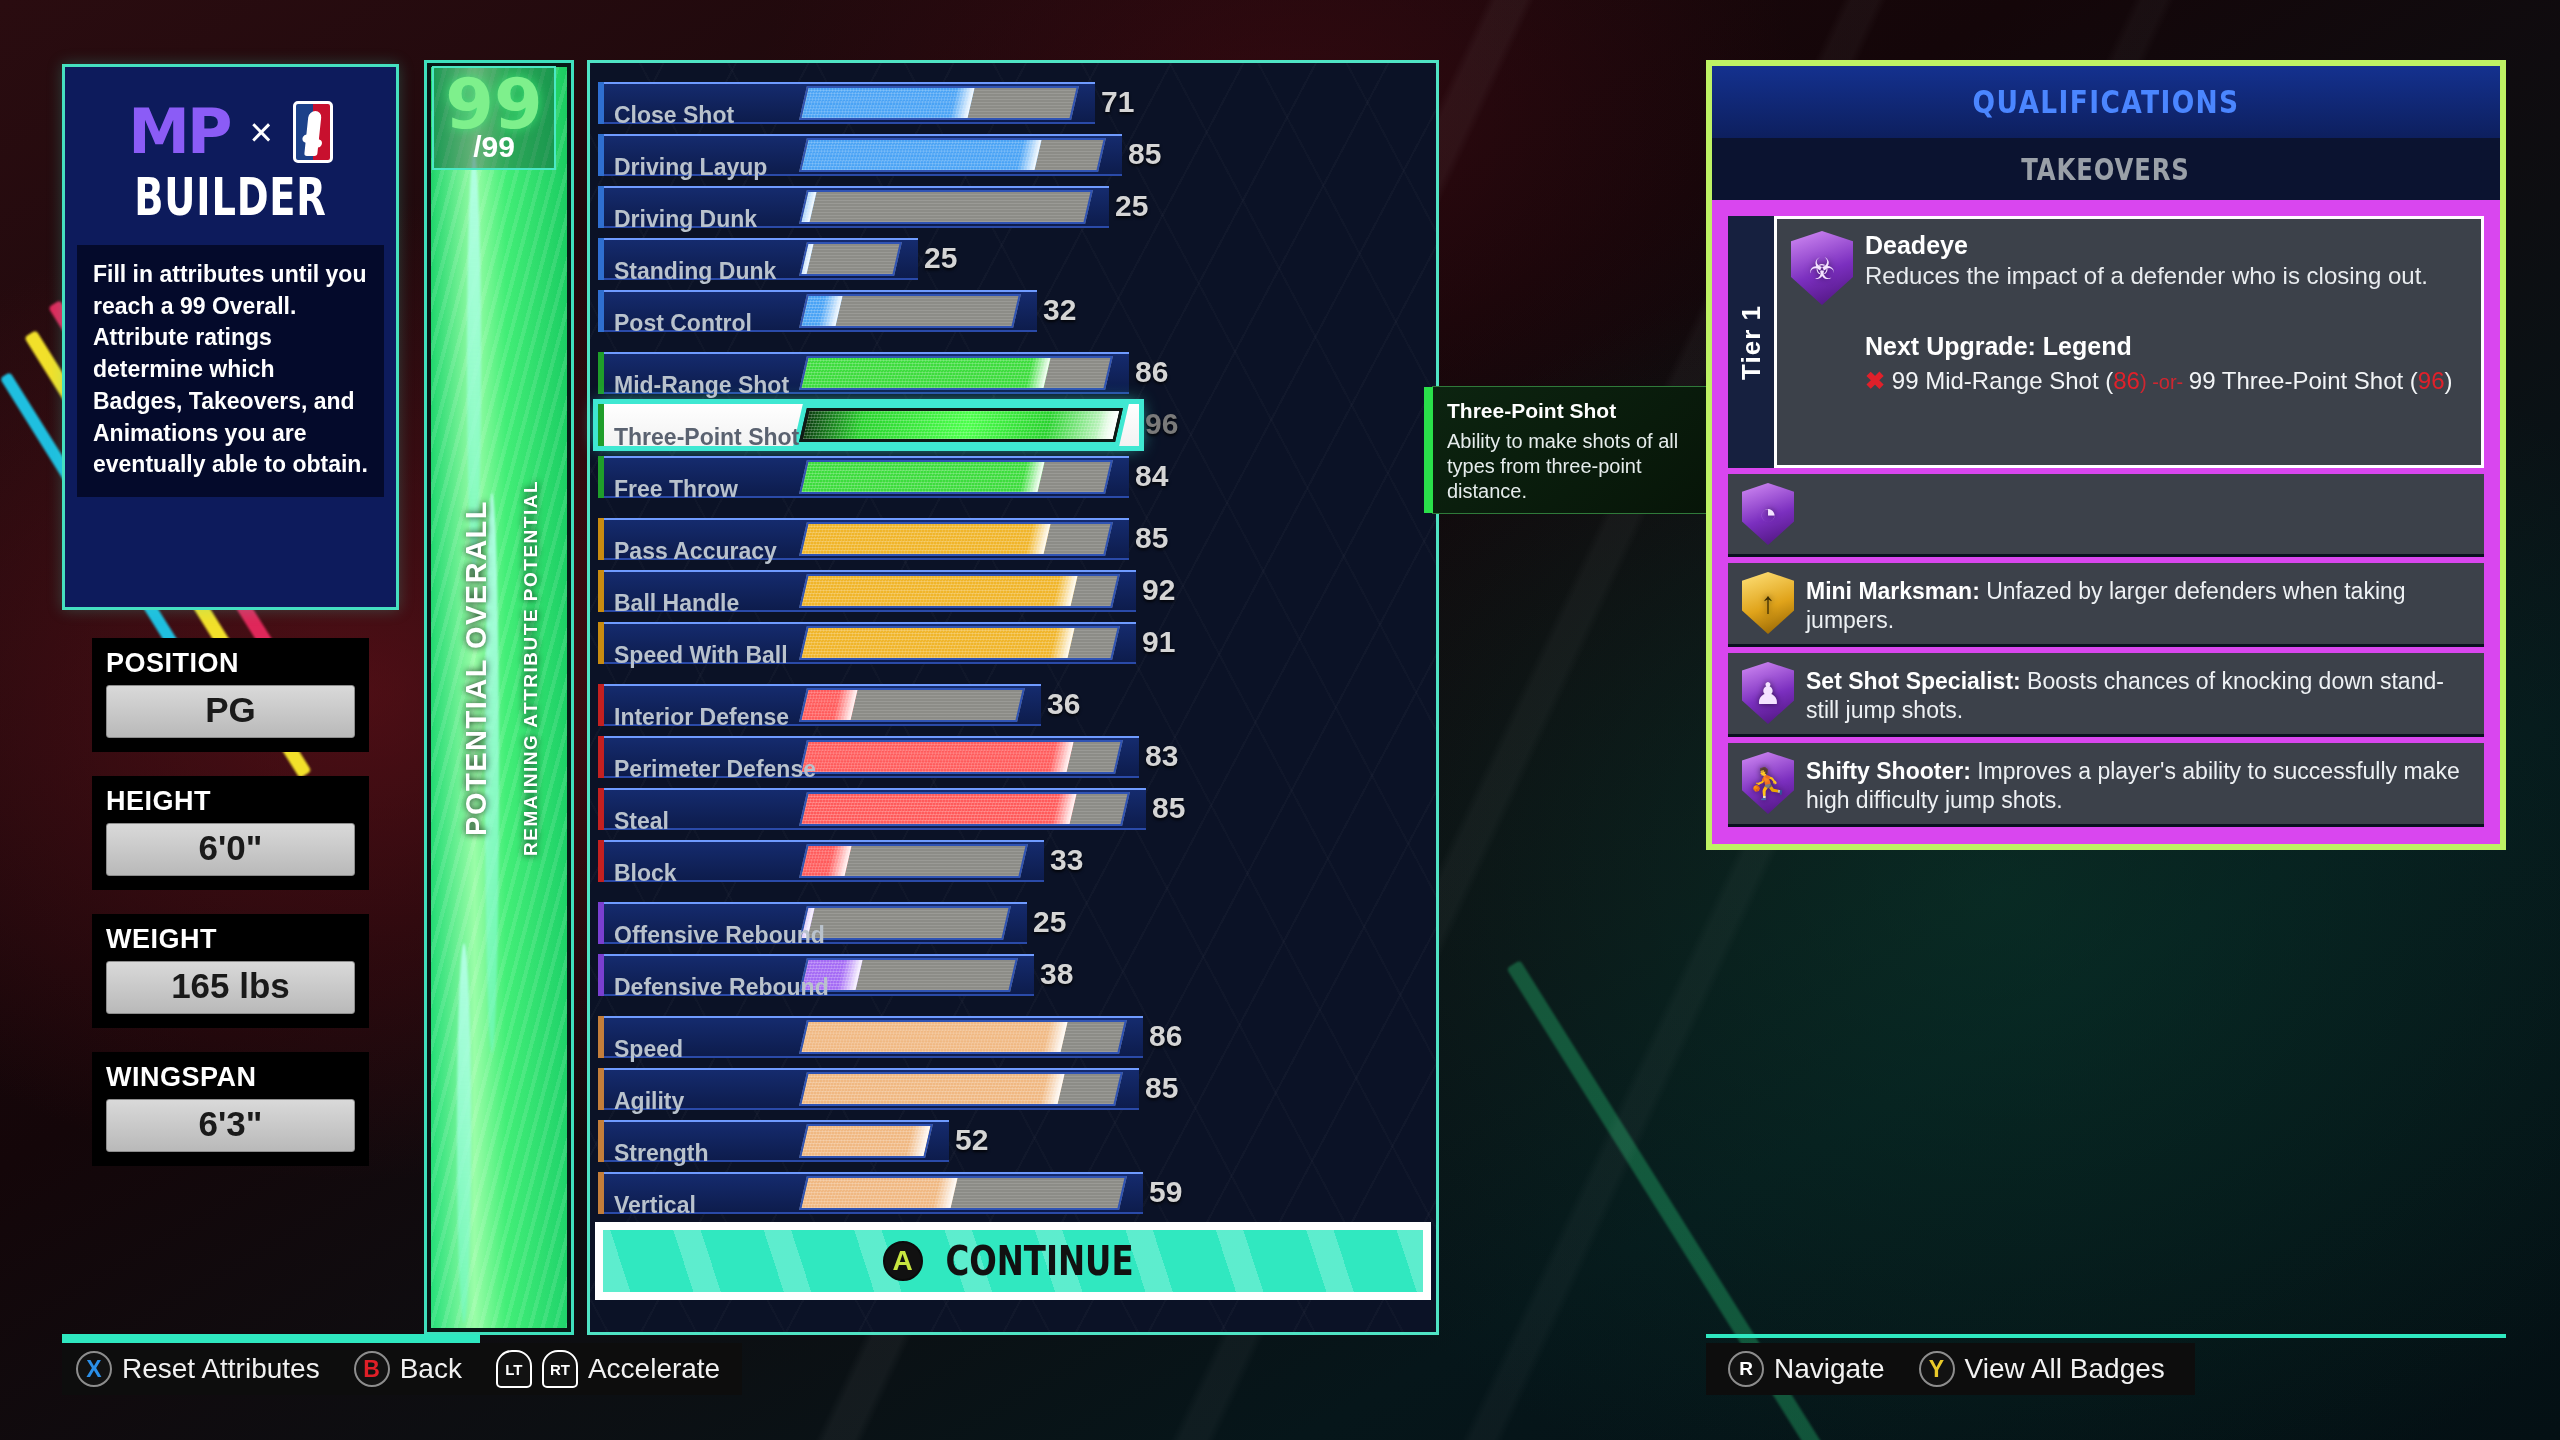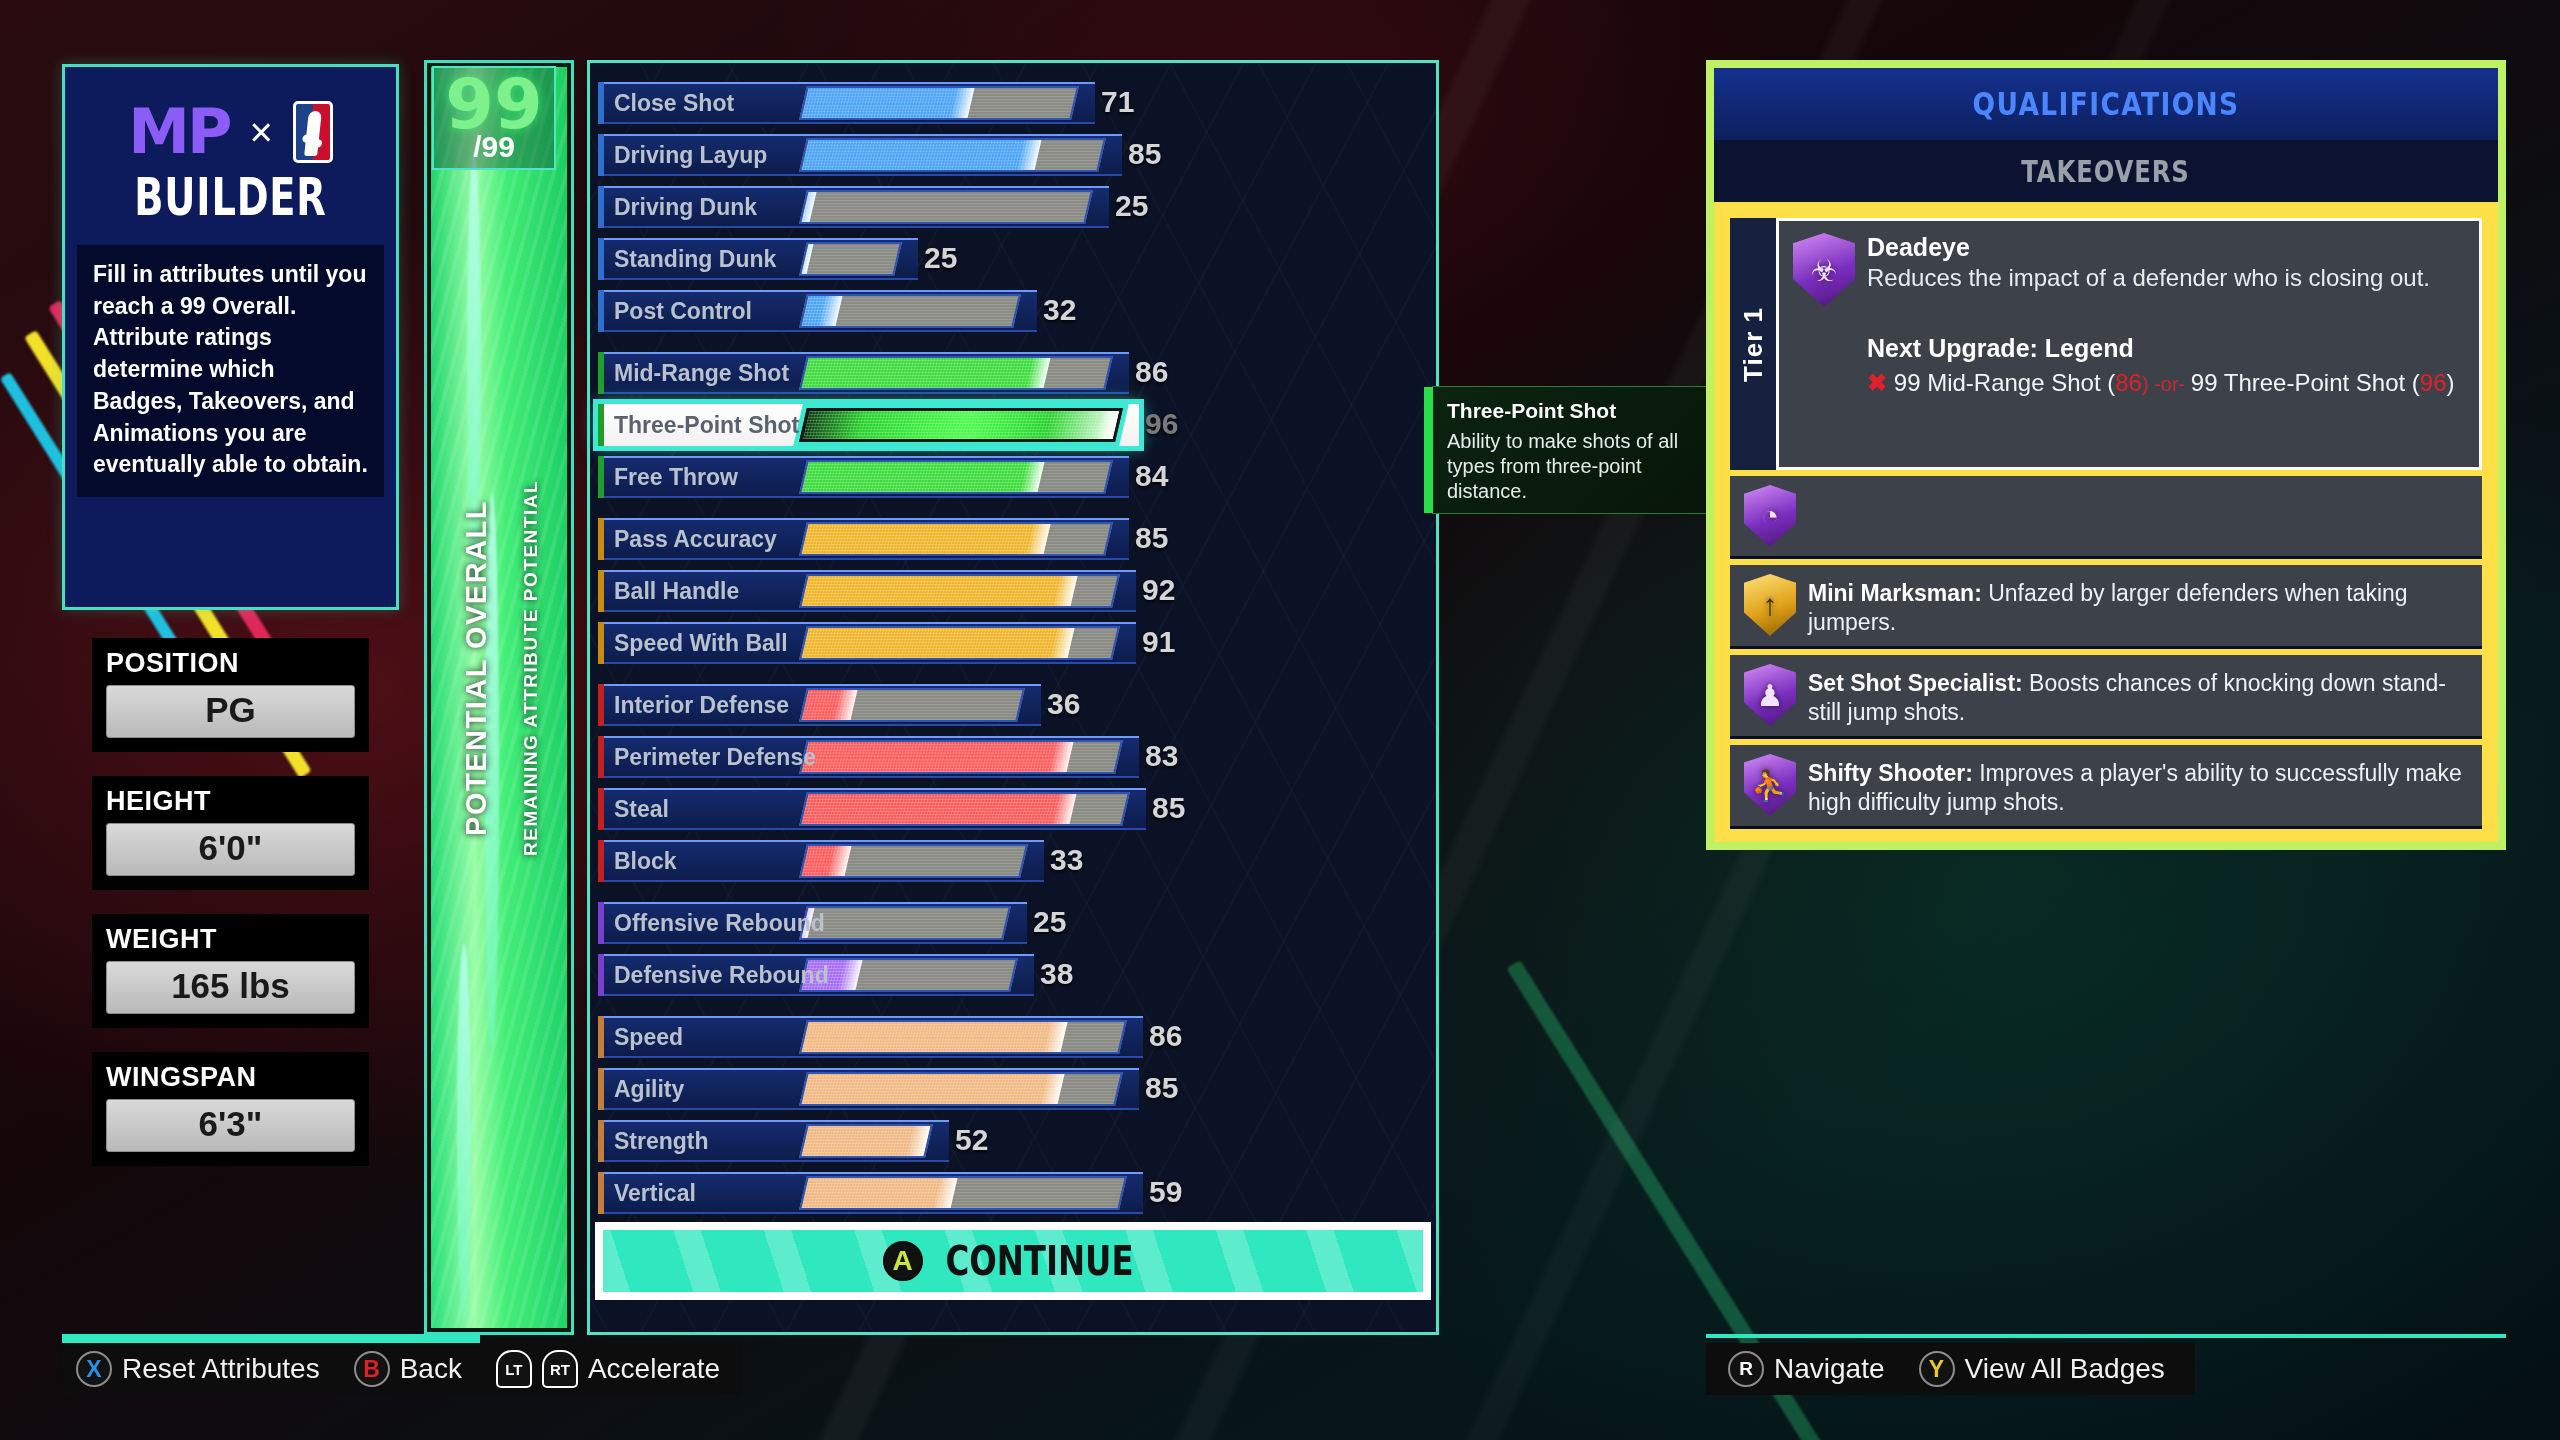--- a/index.html
+++ b/index.html
@@ -100,21 +100,21 @@
 
   
   #attr-panel{
     position:absolute; left:587px; top:60px; width:852px; height:1275px;
     background:#0b1226; border:3px solid #4fe3c4;
     background-image:
       repeating-linear-gradient(118deg, rgba(255,255,255,.022) 0 2px, transparent 2px 64px),
       repeating-linear-gradient(-118deg, rgba(255,255,255,.018) 0 2px, transparent 2px 78px);
   }
   #attr-list{ position:absolute; left:8px; top:14px; width:790px; }
-  .attr-row{ position:relative; height:52px; margin-bottom:0px; display:flex; align-items:center; }
+  .attr-row{ position:relative; height:52px; margin-bottom:0px; display:flex; align-items:flex-end; }
   .attr-plate{
     position:absolute; left:0; top:5px; height:42px;
     background: linear-gradient(180deg,#152b6e,#0d1c4c);
     border-top:2px solid #6f9bff; border-bottom:2px solid #2a4aa8;
     display:flex; align-items:center;
   }
   .attr-accent{ position:absolute; left:0; top:5px; width:6px; height:42px; }
   .attr-name{
     position:relative; z-index:3; padding-left:16px; color:#b9c2cc;
     font-size:23px; font-weight:700; white-space:nowrap;
@@ -179,21 +179,21 @@
     position:relative; z-index:2; width:40px; height:40px; border-radius:50%;
     background:#111; border:2px solid #0b0b0b; color:#c8e640;
     font-size:28px; font-weight:900; display:flex; align-items:center; justify-content:center;
   }
   #continue-label{ position:relative; z-index:2; color:#111; font-size:40px; font-weight:700; letter-spacing:0px;
     font-family:"DejaVu Sans Condensed","Liberation Sans Narrow","Liberation Sans", sans-serif; transform: scaleX(.9);}
 
   
   #right-panel{
     position:absolute; left:1706px; top:60px; width:800px; height:790px;
-    border:8px solid #bef264; background:#fde047;
+    border:6px solid #bef264; background:#d946ef;
   }
   #qual-header{
     height:72px; background: linear-gradient(180deg,#14318f,#0d1f5e);
     display:flex; align-items:center; justify-content:center;
   }
   #qual-title{ color:#4b86ff; font-size:32px; font-weight:700; letter-spacing:1.5px;
     font-family:"DejaVu Sans Condensed","Liberation Sans Narrow","Liberation Sans", sans-serif; transform: scaleX(.92); }
   #tabs{ display:flex; height:62px; }
   .tab{ flex:1; display:flex; align-items:center; justify-content:center; gap:18px; position:relative; }
   .tab.active{ background:#152a61; }

